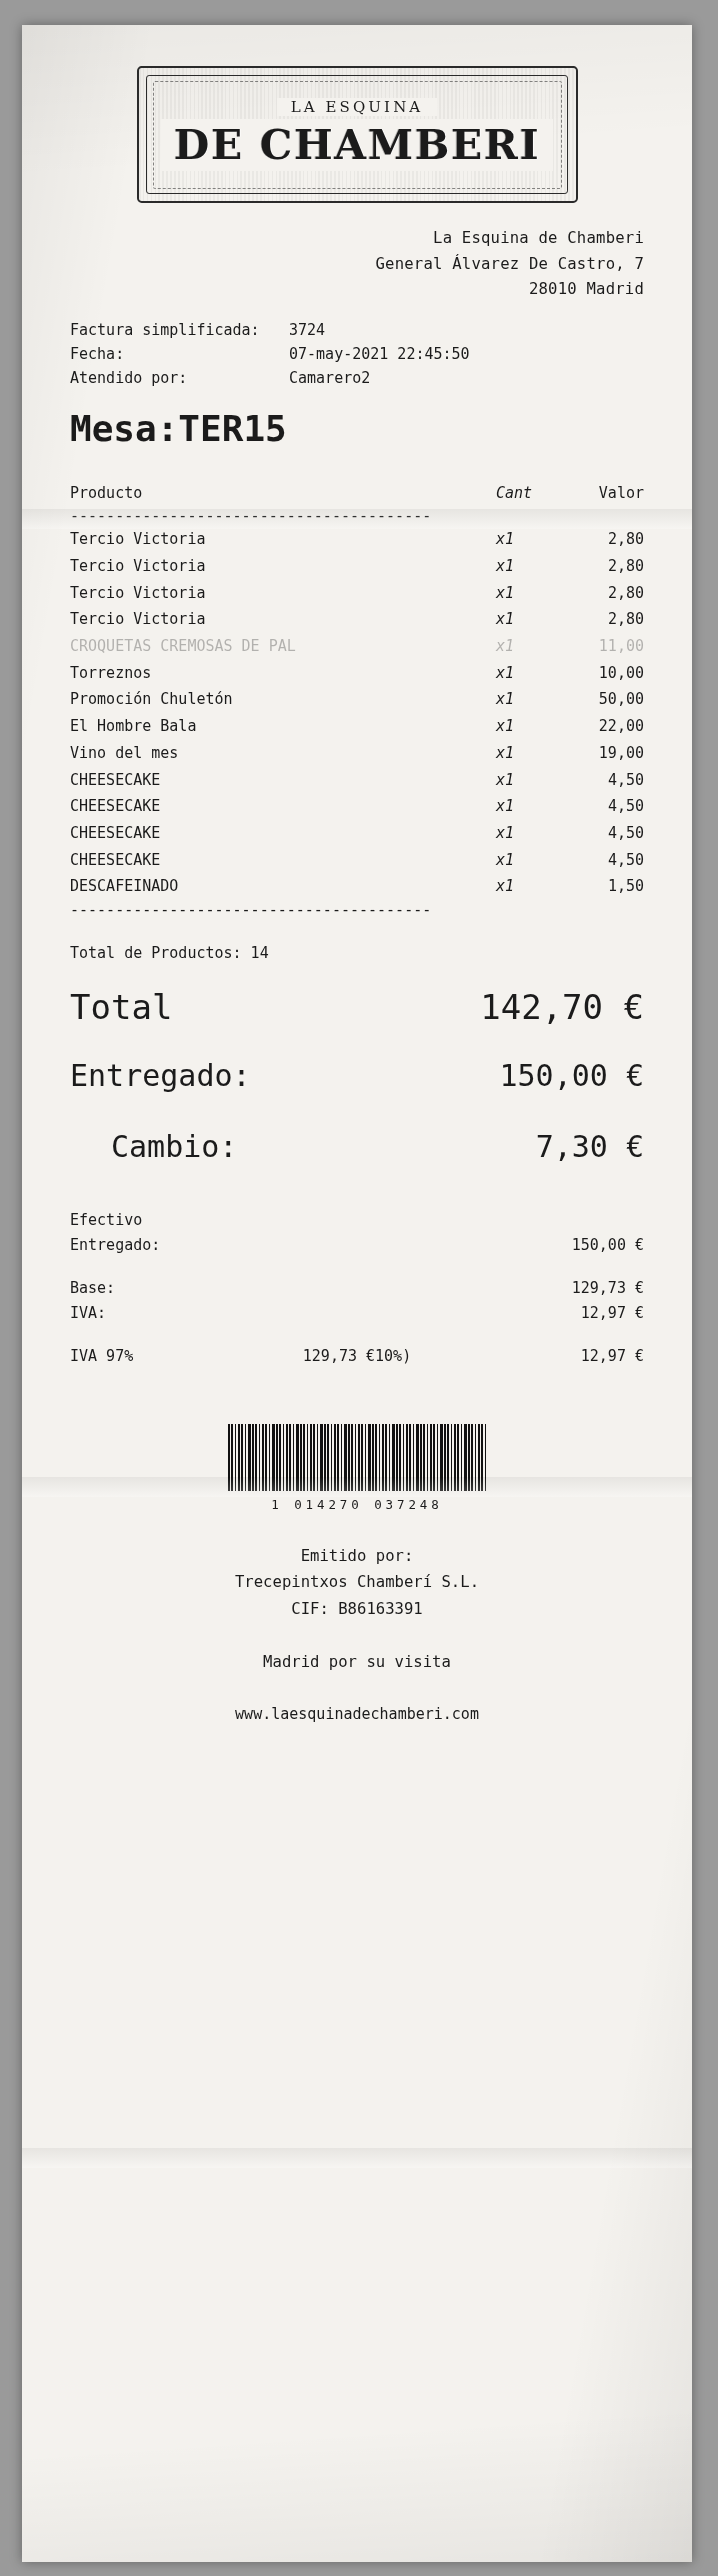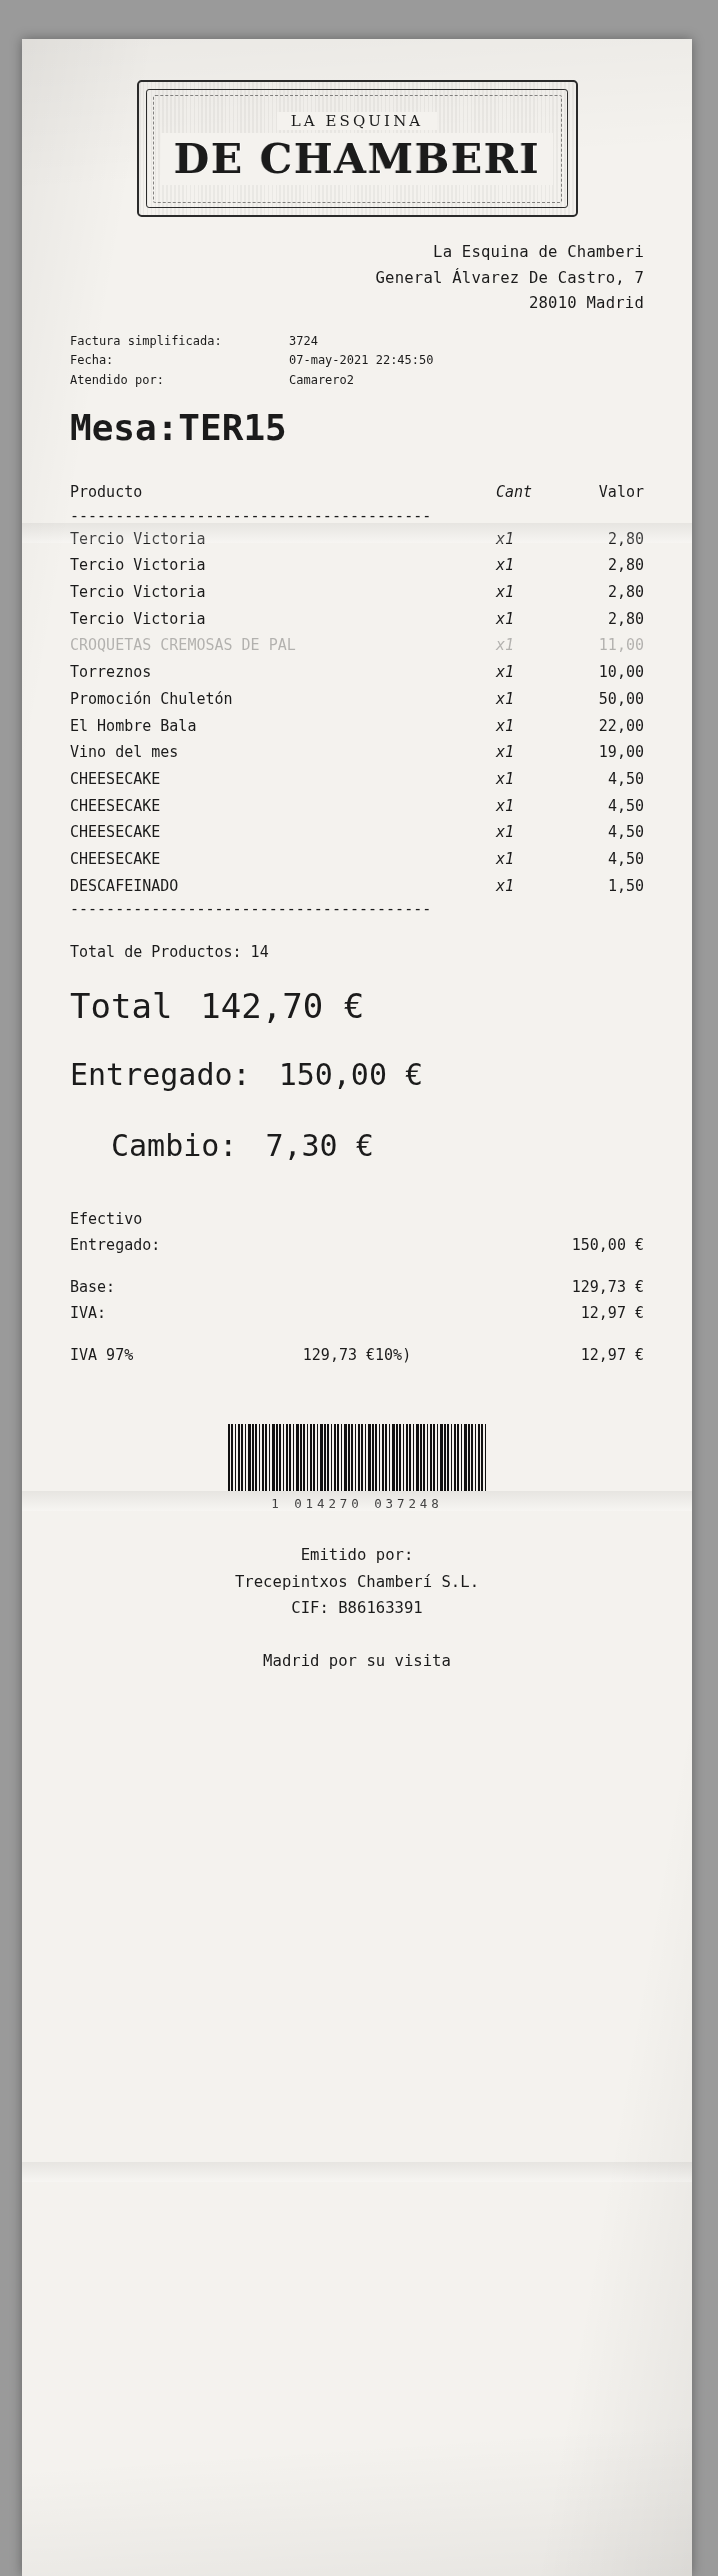--- a/index.html
+++ b/index.html
@@ -16,21 +16,21 @@
   .page {
     position: relative;
     width: 719px;
     height: 2576px;
     background: #9a9a9a;
   }
   
   .receipt {
     position: absolute;
     left: 22px;
-    top: 39px;
+    top: 25px;
     width: 670px;
     height: 2537px;
     background: #f4f2ee;
     background-image:
       linear-gradient(100deg, rgba(0,0,0,0.05) 0%, rgba(255,255,255,0.0) 12%, rgba(255,255,255,0.0) 86%, rgba(0,0,0,0.06) 100%),
       linear-gradient(176deg, rgba(0,0,0,0.04) 0%, rgba(255,255,255,0) 6%, rgba(255,255,255,0) 94%, rgba(0,0,0,0.05) 100%);
     box-shadow: 0 0 11px rgba(0,0,0,0.35);
     color: #1b1b1b;
     box-sizing: border-box;
     padding: 0 48px;
@@ -110,21 +110,21 @@
     margin-top: 23.4px;
     font-size: 15.6px;
     line-height: 1.62;
     letter-spacing: 0.2px;
     text-align: right;
   }
   .hdr div { white-space: pre; }
 
   .info {
     margin-top: 15.6px;
-    font-size: 12px;
+    font-size: 15px;
     line-height: 1.62;
   }
   .info-row {
     display: flex;
     white-space: pre;
   }
   .info-label { width: 219px; flex: none; }
   .info-val { flex: 1; }
 
   .mesa {
@@ -160,20 +160,21 @@
 
   .totalprod {
     margin-top: 20px;
     font-size: 15px;
   }
 
   
   .bigrow {
     display: flex;
     align-items: baseline;
+    justify-content: space-between;
     white-space: pre;
     gap: 28px;
   }
   .total-line {
     margin-top: 20px;
     font-size: 34px;
   }
   .entregado-line {
     margin-top: 31px;
     font-size: 30px;
@@ -340,17 +341,18 @@
       <div class="barcode"></div>
       <div class="barcode-num">1 014270 037248</div>
     </div>
 
     <div class="footer center">
       <div>Emitido por:</div>
       <div>Trecepintxos Chamberí S.L.</div>
       <div>CIF: B86163391</div>
       <div class="gap"></div>
       <div>Madrid por su visita</div>
+      <div class="site">www.laesquinadechamberi.com</div>
     </div>
 
   </div>
 </div>
 
 
 </body></html>

